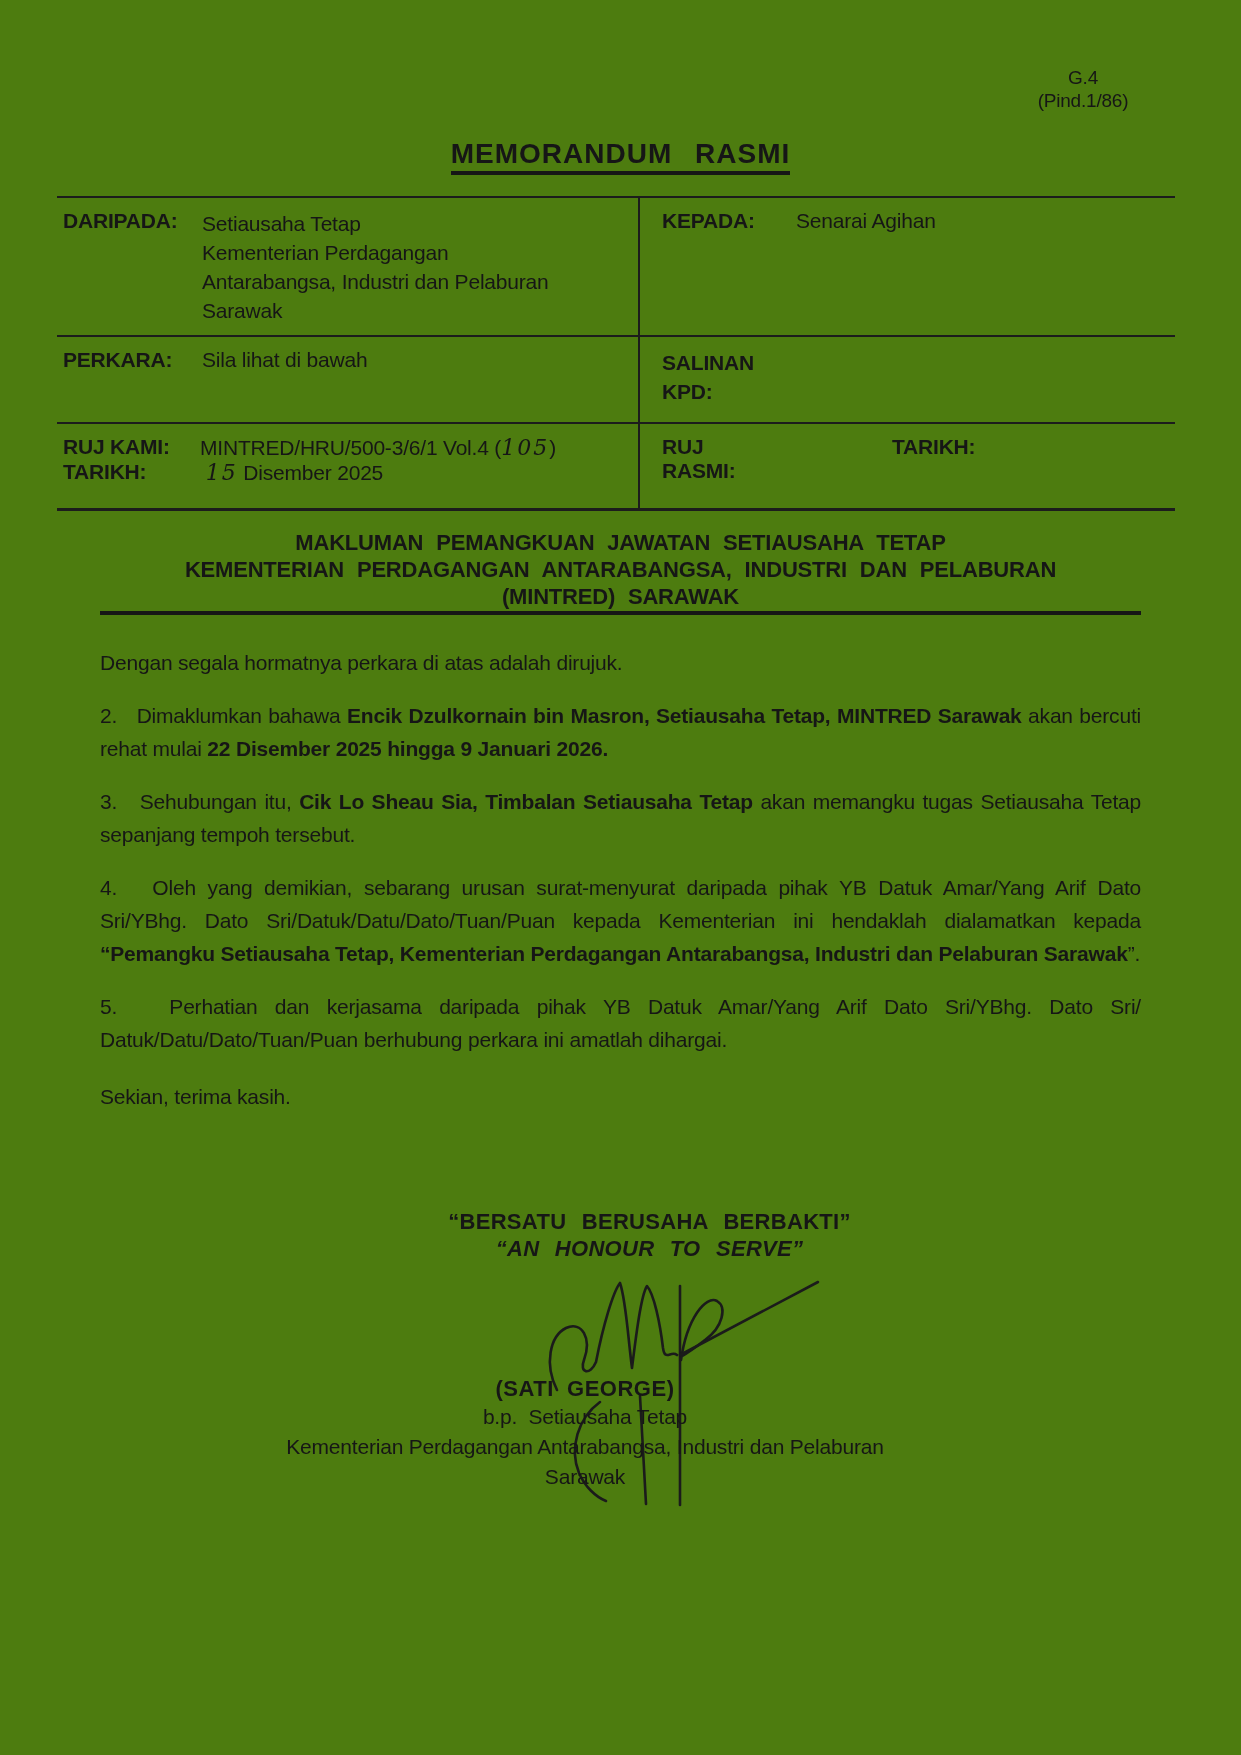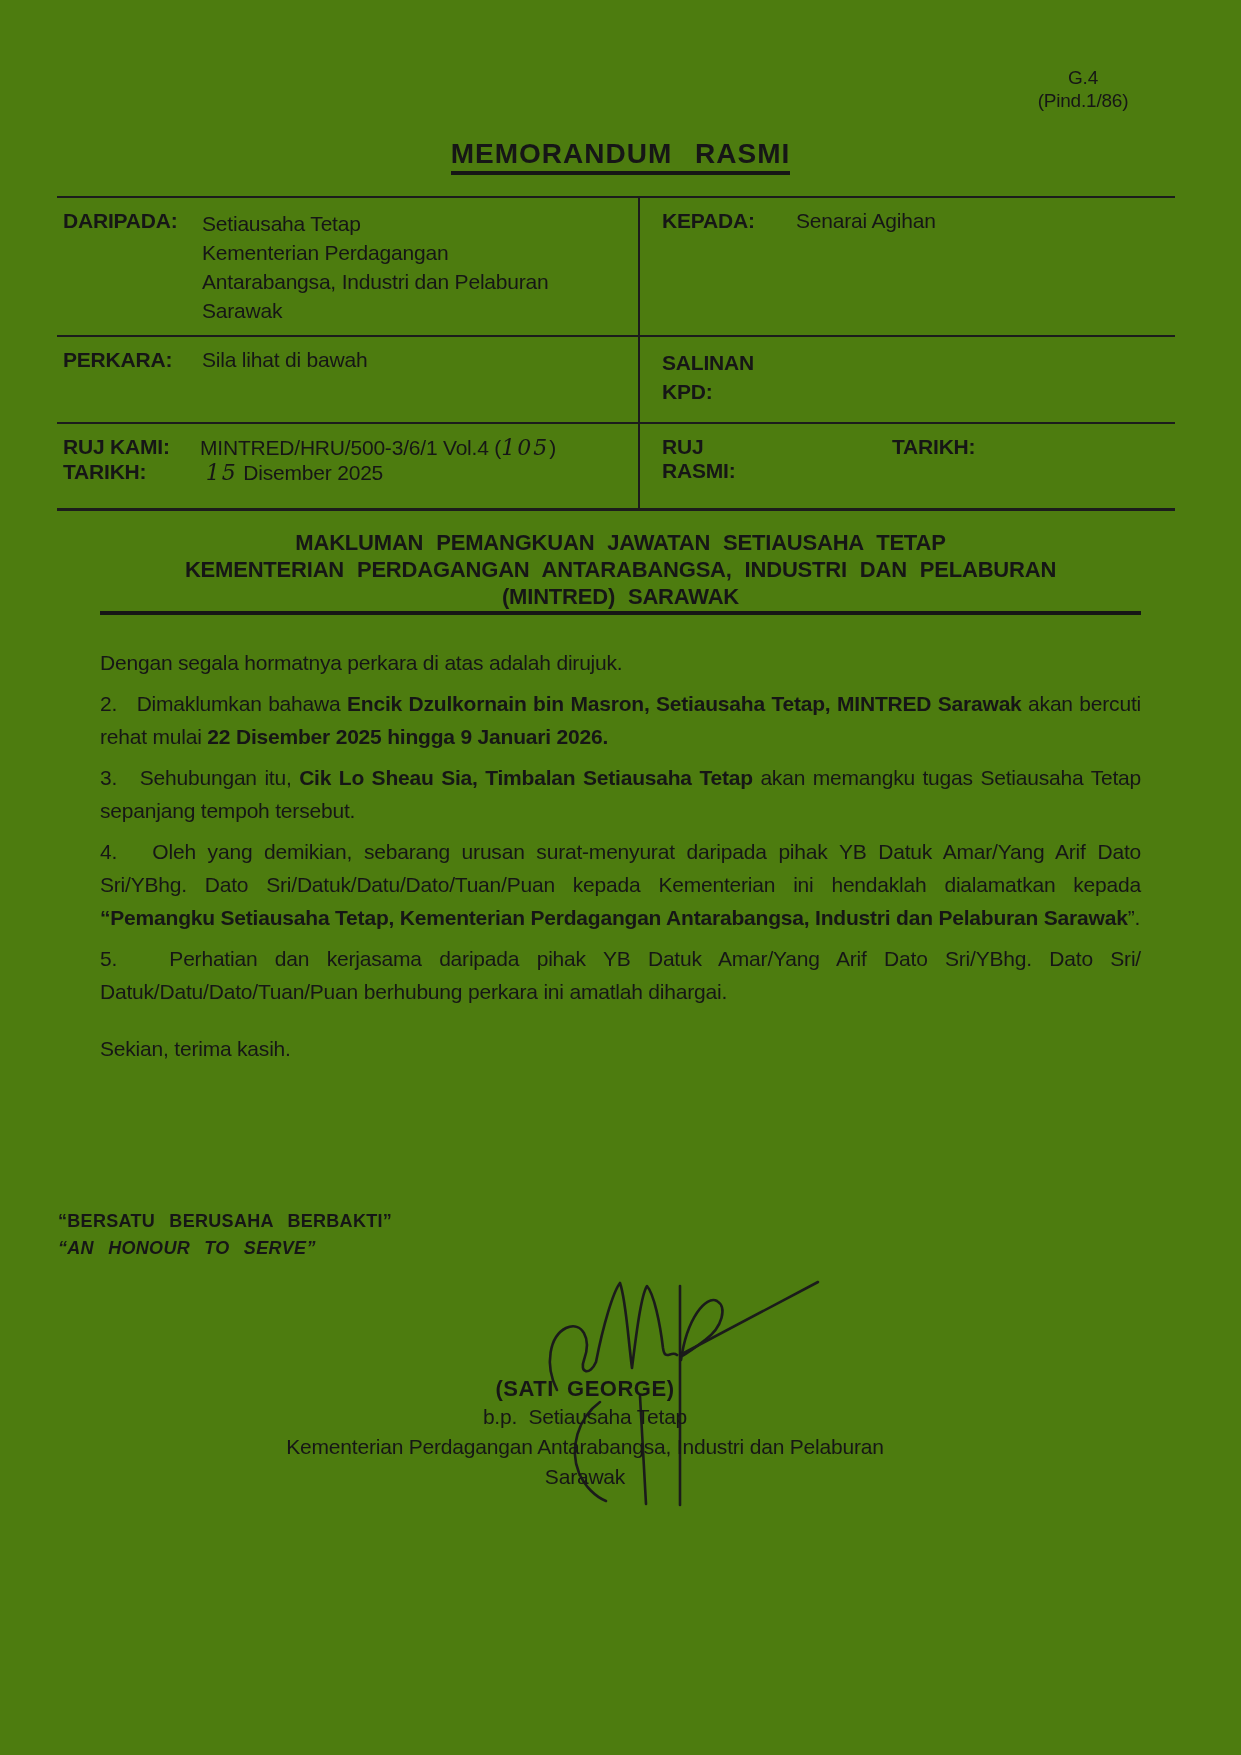--- a/index.html
+++ b/index.html
@@ -78,31 +78,32 @@
     border-bottom: 4px solid #161616;
     padding-bottom: 1px;
   }
 
   
   .body-text {
     position: absolute;
     top: 636px; left: 100px; width: 1041px;
     font-size: 21px; line-height: 33px;
   }
-  .para { text-align: justify; text-align-last: left; margin-top: 8px; }
+  .para { text-align: justify; text-align-last: left; margin-top: 20px; }
   .para.first { margin-top: 10px; text-align: left; }
   .para.closing { margin-top: 24px; text-align: center; }
   .b { font-weight: 700; }
 
   
   .motto {
     position: absolute;
     top: 1208px; left: 0; width: 1241px;
     padding-left: 58px;
-    font-size: 18px; font-weight: 700; line-height: 27px;
+    text-align: center;
+    font-size: 22px; font-weight: 700; line-height: 27px;
     word-spacing: 9px; letter-spacing: 0.3px;
   }
   .motto .en { font-style: italic; }
 
   
   .signature-svg {
     position: absolute;
     top: 1268px; left: 540px;
     width: 290px; height: 250px;
   }

